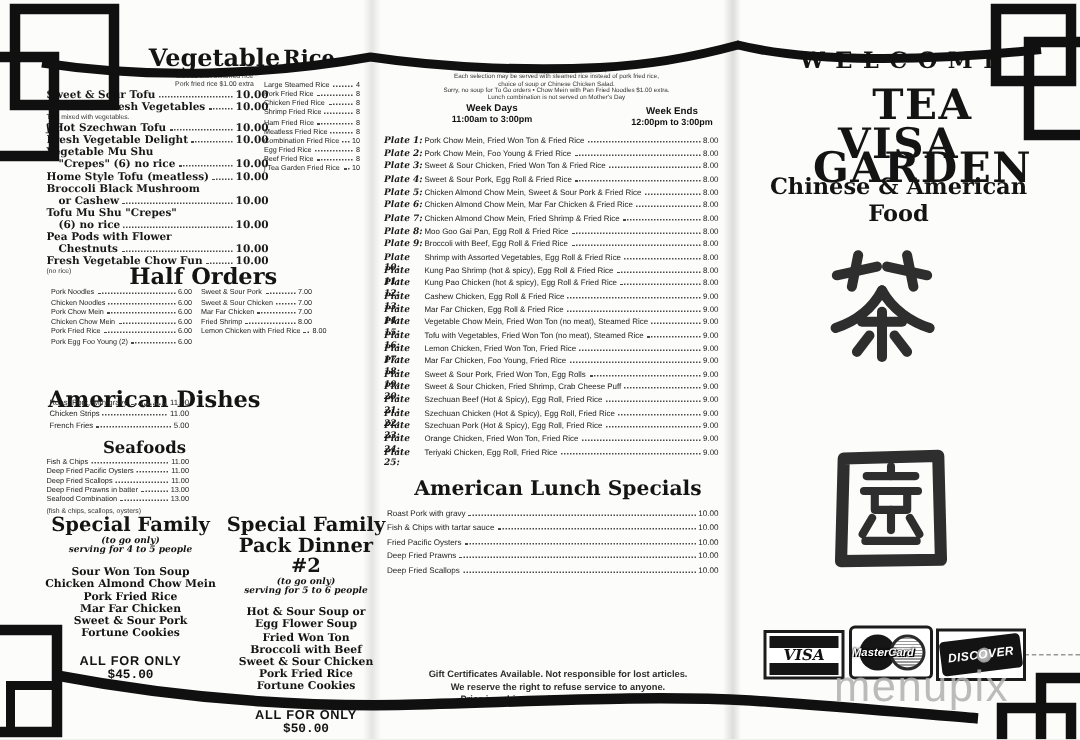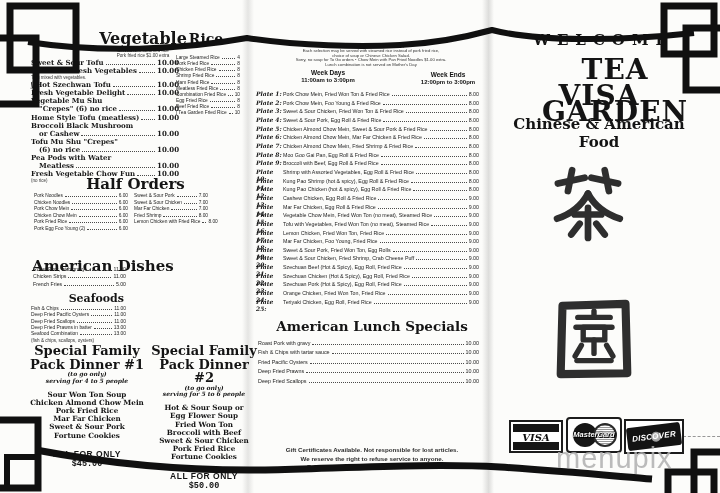--- a/index.html
+++ b/index.html
@@ -78,21 +78,21 @@
 
   .card{position:absolute;z-index:4;background:#fff;border:2px solid #1c1c1c;box-sizing:border-box;}
   #visa{left:509px;top:420px;width:54px;height:33px;padding:2px;}
   #visa .band{background:#151515;height:8px;}
   #visa .midb{height:10px;display:flex;align-items:center;justify-content:center;}
   #visa .midb span{font-family:"DejaVu Serif",serif;font-style:italic;font-weight:bold;font-size:10px;color:#111;}
   #mc{left:566px;top:417px;width:56px;height:36px;border-radius:4px;}
   #mc .c1{position:absolute;left:5px;top:4px;width:24px;height:24px;border-radius:50%;background:#161616;}
   #mc .c2{position:absolute;left:25px;top:4px;width:24px;height:24px;border-radius:50%;border:2px solid #2a2a2a;
           background:repeating-linear-gradient(0deg,#fff 0 1px,#9a9a9a 1px 2px);box-sizing:border-box;}
-  #mc .mct{position:absolute;left:0;right:0;top:11px;text-align:center;font-style:italic;font-weight:bold;
+  #mc .mct{position:absolute;left:0;right:0;top:11px;text-align:left;font-style:italic;font-weight:bold;
            font-size:7.5px;color:#fff;text-shadow:0 0 1px #000,0 0 2px #000,1px 1px 0 #000;}
   #disc{left:624px;top:419px;width:60px;height:35px;}
   #disc .inner{position:absolute;left:1px;top:4px;width:54px;height:23px;background:#131313;border-radius:3px;
                transform:rotate(-7deg);display:flex;align-items:center;justify-content:center;}
   #disc .o{position:absolute;left:24px;top:7px;width:10px;height:10px;border-radius:50%;
            background:radial-gradient(#cfcfcf,#7d7d7d);}
   #disc .dt{font-style:italic;font-weight:bold;font-size:8px;color:#fff;letter-spacing:.3px;position:relative;}
 
   #watermark{left:556px;top:442px;z-index:5;font-size:29px;letter-spacing:1px;color:rgba(175,175,175,.85);
              font-family:"Liberation Sans",sans-serif;}
@@ -164,23 +164,23 @@
         <span class="n">or Cashew</span>
         <span class="dots"></span>
         <span class="p">10.00</span>
       </div>
       <div class="pre-line">Tofu Mu Shu "Crepes"</div>
       <div class="mi cont">
         <span class="n">(6) no rice</span>
         <span class="dots"></span>
         <span class="p">10.00</span>
       </div>
-      <div class="pre-line">Pea Pods with Water</div>
+      <div class="pre-line">Pea Pods with Flower</div>
       <div class="mi cont">
-        <span class="n">Meatless</span>
+        <span class="n">Chestnuts</span>
         <span class="dots"></span>
         <span class="p">10.00</span>
       </div>
       <div class="mi">
         <span class="n">Fresh Vegetable Chow Fun</span>
         <span class="dots"></span>
         <span class="p">10.00</span>
       </div>
       <div class="note">(no rice)</div>
     </div>
@@ -344,21 +344,20 @@
       <div class="mi">
         <span class="n">Seafood Combination</span>
         <span class="dots"></span>
         <span class="p">13.00</span>
       </div>
     </div>
   <div class="abs" id="sea-note">(fish &amp; chips, scallops, oysters)</div>
 
   <div class="fam" id="fam1">
     <div class="t">Special Family</div>
-    <div class="t">Pack Dinner #1</div>
     <div class="s">(to go only)</div>
     <div class="s">serving for 4 to 5 people</div>
     <div class="items">
         <div class="line">Sour Won Ton Soup</div>
         <div class="line">Chicken Almond Chow Mein</div>
         <div class="line">Pork Fried Rice</div>
         <div class="line">Mar Far Chicken</div>
         <div class="line">Sweet &amp; Sour Pork</div>
         <div class="line">Fortune Cookies</div>
       </div>

